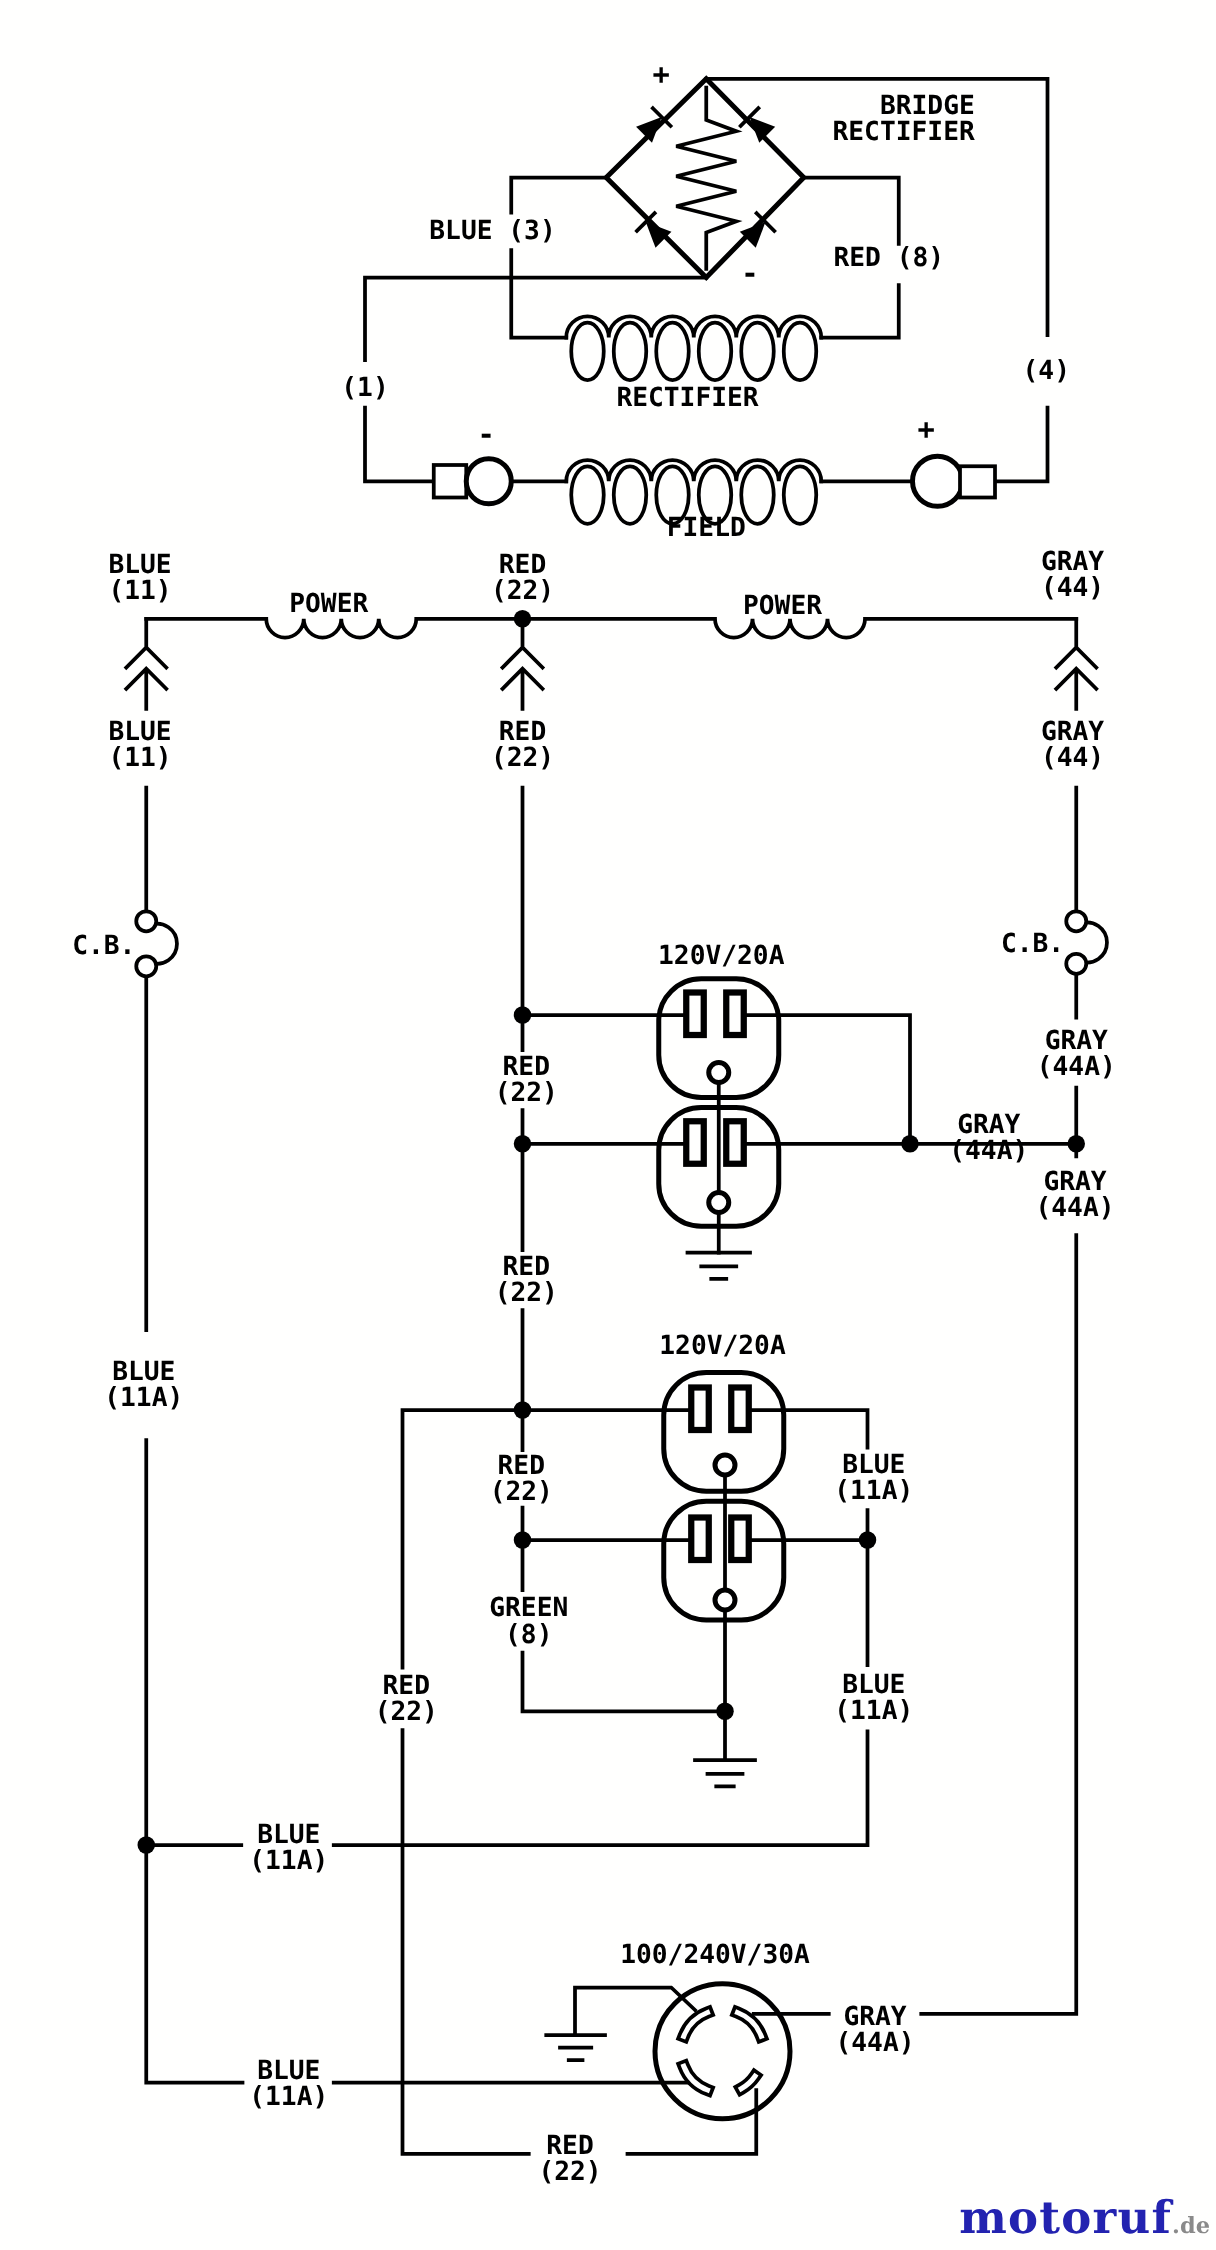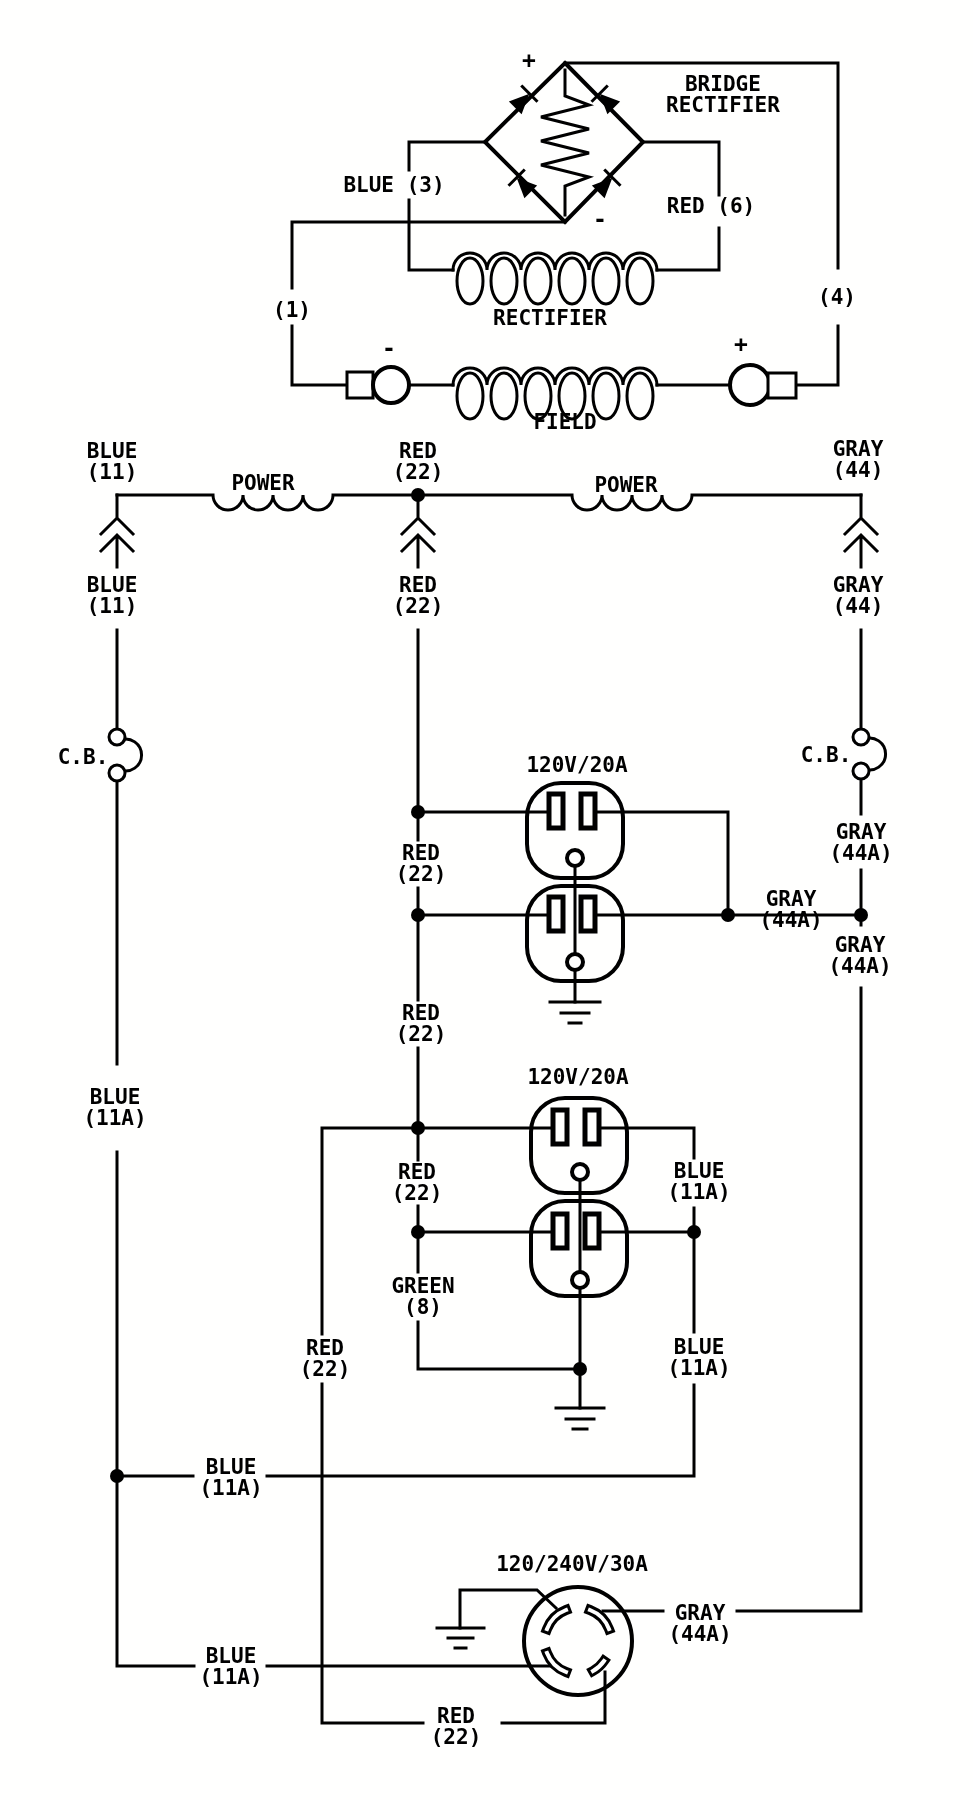--- a/index.html
+++ b/index.html
@@ -2,21 +2,21 @@
 <html><head>
 <meta charset="utf-8">
 <style>
   html,body{margin:0;padding:0;background:#ffffff;}
   #stage{position:relative;width:973px;height:1800px;background:#fffffe;overflow:hidden;
          font-family:"DejaVu Sans Mono",monospace;}
   #linework{position:absolute;left:0;top:0;}
   .lbl{position:absolute;transform:translate(-50%,-50%);
        font:bold 21px/21px "DejaVu Sans Mono",monospace;color:#000;
        text-align:center;white-space:pre-line;letter-spacing:0px;}
-  .lbl-left{transform:translate(0,-50%);text-align:center;}
+  .lbl-left{transform:translate(0,-50%);text-align:right;}
   .big{font-size:23px;line-height:22px;}
   #watermark{position:absolute;left:700px;top:1753px;width:268px;text-align:right;
              font-family:"DejaVu Serif",serif;font-weight:bold;white-space:nowrap;}
   #wm-name{font-size:36px;color:#2323b0;letter-spacing:1px;}
   #wm-tld{font-size:18px;color:#8a8a8a;}
 </style>
 </head>
 <body>
 
 <div id="stage">
@@ -175,21 +175,21 @@
     <circle cx="694" cy="1232" r="7"></circle>
     <circle cx="580" cy="1369" r="7"></circle>
     <circle cx="117" cy="1476" r="7"></circle>
   </g>
 </svg>
 
 <div class="lbl big" style="left:529px;top:60px">+</div>
 <div class="lbl lbl-left" style="left:666px;top:95px">BRIDGE
 RECTIFIER</div>
 <div class="lbl" style="left:394px;top:185px">BLUE (3)</div>
-<div class="lbl" style="left:711px;top:206px">RED (6)</div>
+<div class="lbl" style="left:711px;top:206px">RED (8)</div>
 <div class="lbl big" style="left:600px;top:219px">-</div>
 <div class="lbl" style="left:292px;top:310px">(1)</div>
 <div class="lbl" style="left:837px;top:297px">(4)</div>
 <div class="lbl" style="left:550px;top:318px">RECTIFIER</div>
 <div class="lbl big" style="left:389px;top:348px">-</div>
 <div class="lbl big" style="left:741px;top:344px">+</div>
 <div class="lbl" style="left:565px;top:422px">FIELD</div>
 
 <div class="lbl" style="left:112px;top:462px">BLUE
 (11)</div>
@@ -230,22 +230,25 @@
 (11A)</div>
 <div class="lbl" style="left:423px;top:1297px">GREEN
 (8)</div>
 <div class="lbl" style="left:325px;top:1359px">RED
 (22)</div>
 <div class="lbl" style="left:699px;top:1358px">BLUE
 (11A)</div>
 <div class="lbl" style="left:231px;top:1478px">BLUE
 (11A)</div>
 
-<div class="lbl" style="left:572px;top:1564px">120/240V/30A</div>
+<div class="lbl" style="left:572px;top:1564px">100/240V/30A</div>
 <div class="lbl" style="left:700px;top:1624px">GRAY
 (44A)</div>
 <div class="lbl" style="left:231px;top:1667px">BLUE
 (11A)</div>
 <div class="lbl" style="left:456px;top:1727px">RED
 (22)</div>
 
-
+<div id="watermark">
+  <span id="wm-name">motoruf</span><span id="wm-tld">.de</span>
 </div>
 
+</div>
+
 </body></html>

